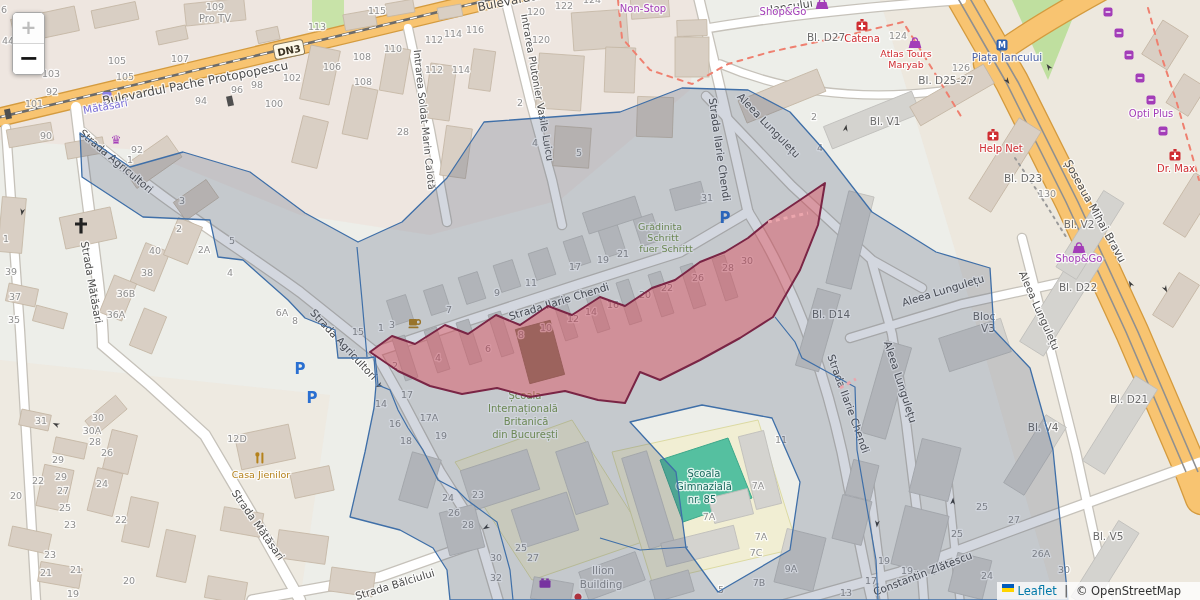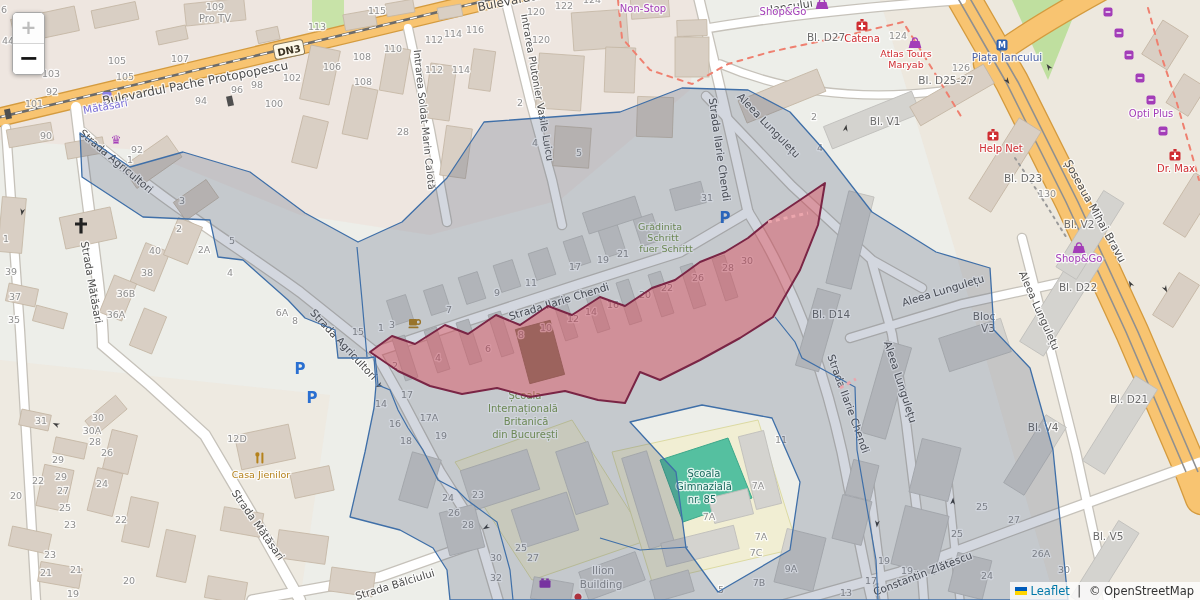--- a/index.html
+++ b/index.html
@@ -7,22 +7,22 @@
          font-family:"DejaVu Sans","Liberation Sans",sans-serif;cursor:grab;}
   #map-svg{position:absolute;left:0;top:0;}
   
   .zoomctl{position:absolute;left:12px;top:12px;width:31px;background:#fff;border:1px solid #a8a8a8;
            border-radius:5px;box-shadow:0 1px 4px rgba(0,0,0,.3);overflow:hidden;z-index:10;}
   .zoomctl a{display:block;width:100%;height:30px;line-height:29px;text-align:center;
              font-weight:bold;text-decoration:none;user-select:none;}
   .zin{color:#bdbdbd;font-size:19px;border-bottom:1px solid #d5d5d5;background:#fdfdfd;}
   .zout{color:#141414;font-size:24px;background:#fff;}
   
-  .attrib{position:absolute;right:0;bottom:0;background:rgba(255,255,255,.78);padding:2px 6px 2px 5px;
-          font-size:11.5px;color:#333;z-index:10;display:flex;align-items:center;gap:4px;}
+  .attrib{position:absolute;right:0;bottom:0;background:rgba(255,255,255,.78);padding:2px 19px 2px 5px;
+          font-size:11.5px;color:#333;z-index:10;display:flex;gap:4px;}
   .attrib a{text-decoration:none;color:#0078a8;}
   .attrib .sep{color:#333;white-space:pre;}
   .flag{display:inline-block;line-height:0;}
 </style>
 </head>
 <body>
 
 <div class="stage">
   <svg id="map-svg" width="1200" height="600" viewBox="0 0 1200 600">
       <rect width="1200" height="600" fill="#edeee9"></rect>

